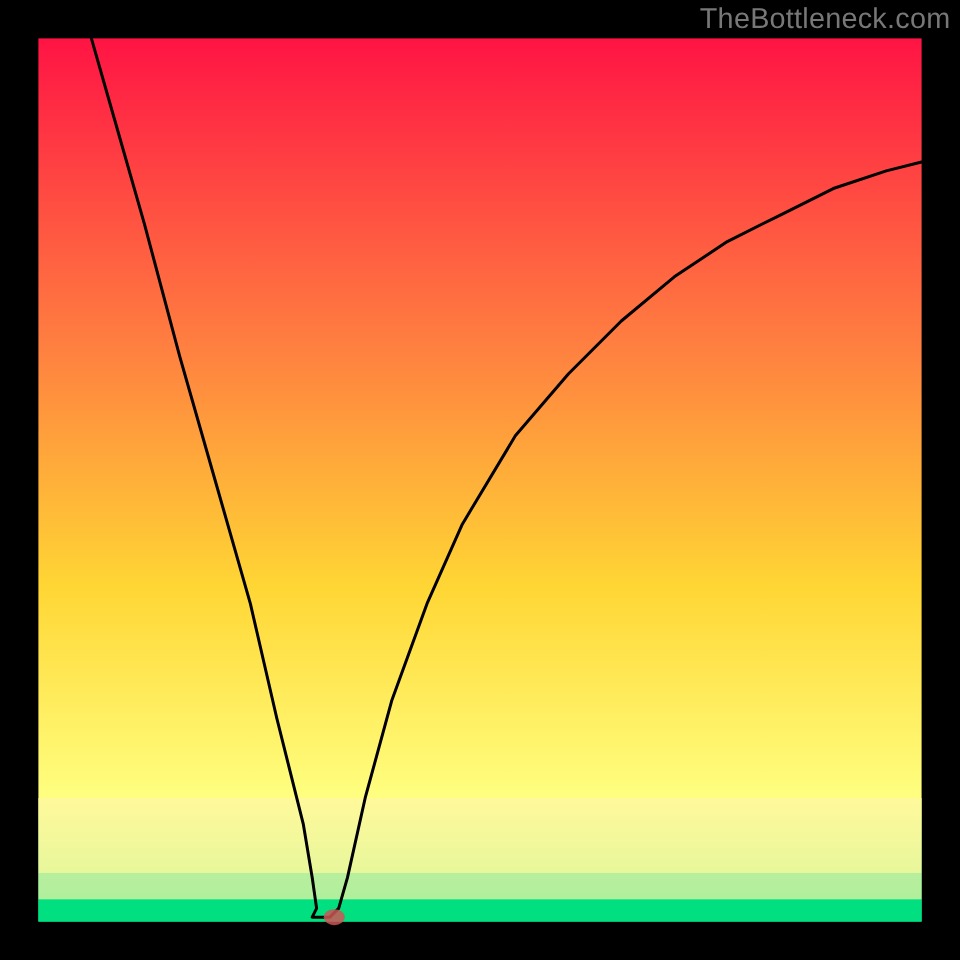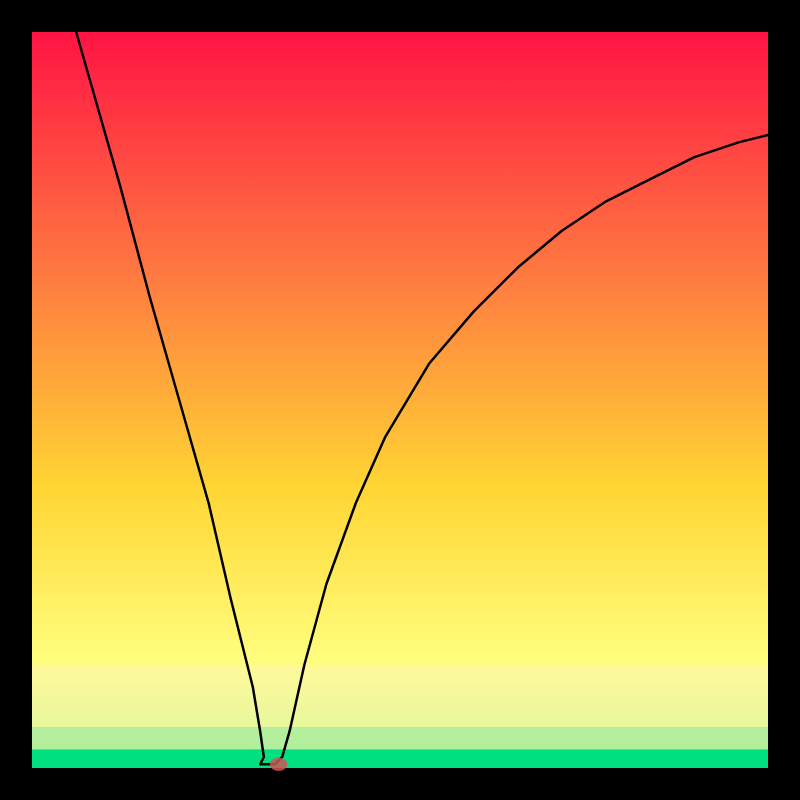--- a/index.html
+++ b/index.html
@@ -28,20 +28,21 @@
   svg {
     position: absolute;
     top: 0;
     left: 0;
   }
 </style>
 </head>
 <body>
 
 <div class="container">
+  <div class="watermark">TheBottleneck.com</div>
   <svg id="chart-svg" width="800" height="800" viewBox="0 0 800 800">
       <defs>
         <linearGradient id="bg" x1="0" y1="0" x2="0" y2="1">
           <stop offset="0%" stop-color="#ff1444"></stop>
           <stop offset="35%" stop-color="#ff8040"></stop>
           <stop offset="62%" stop-color="#ffd634"></stop>
           <stop offset="86%" stop-color="#ffff80"></stop>
           <stop offset="100%" stop-color="#00e080"></stop>
         </linearGradient>
       </defs>

